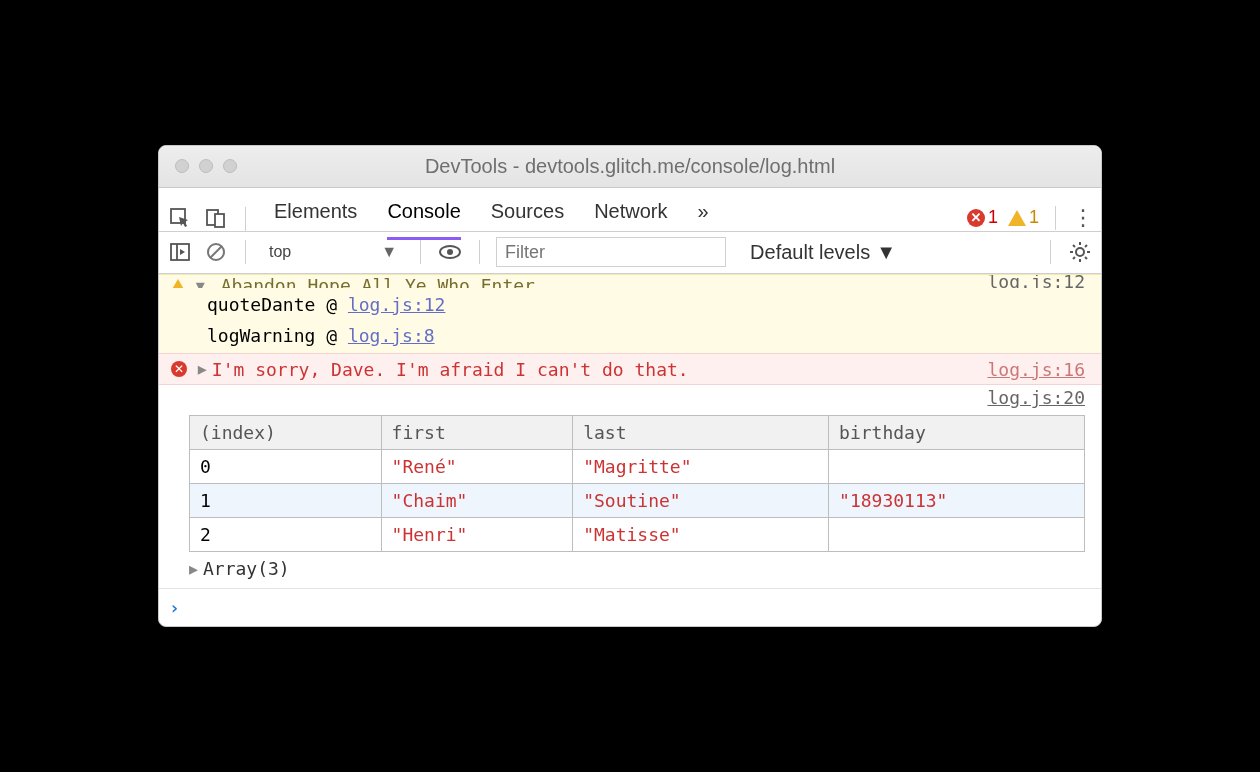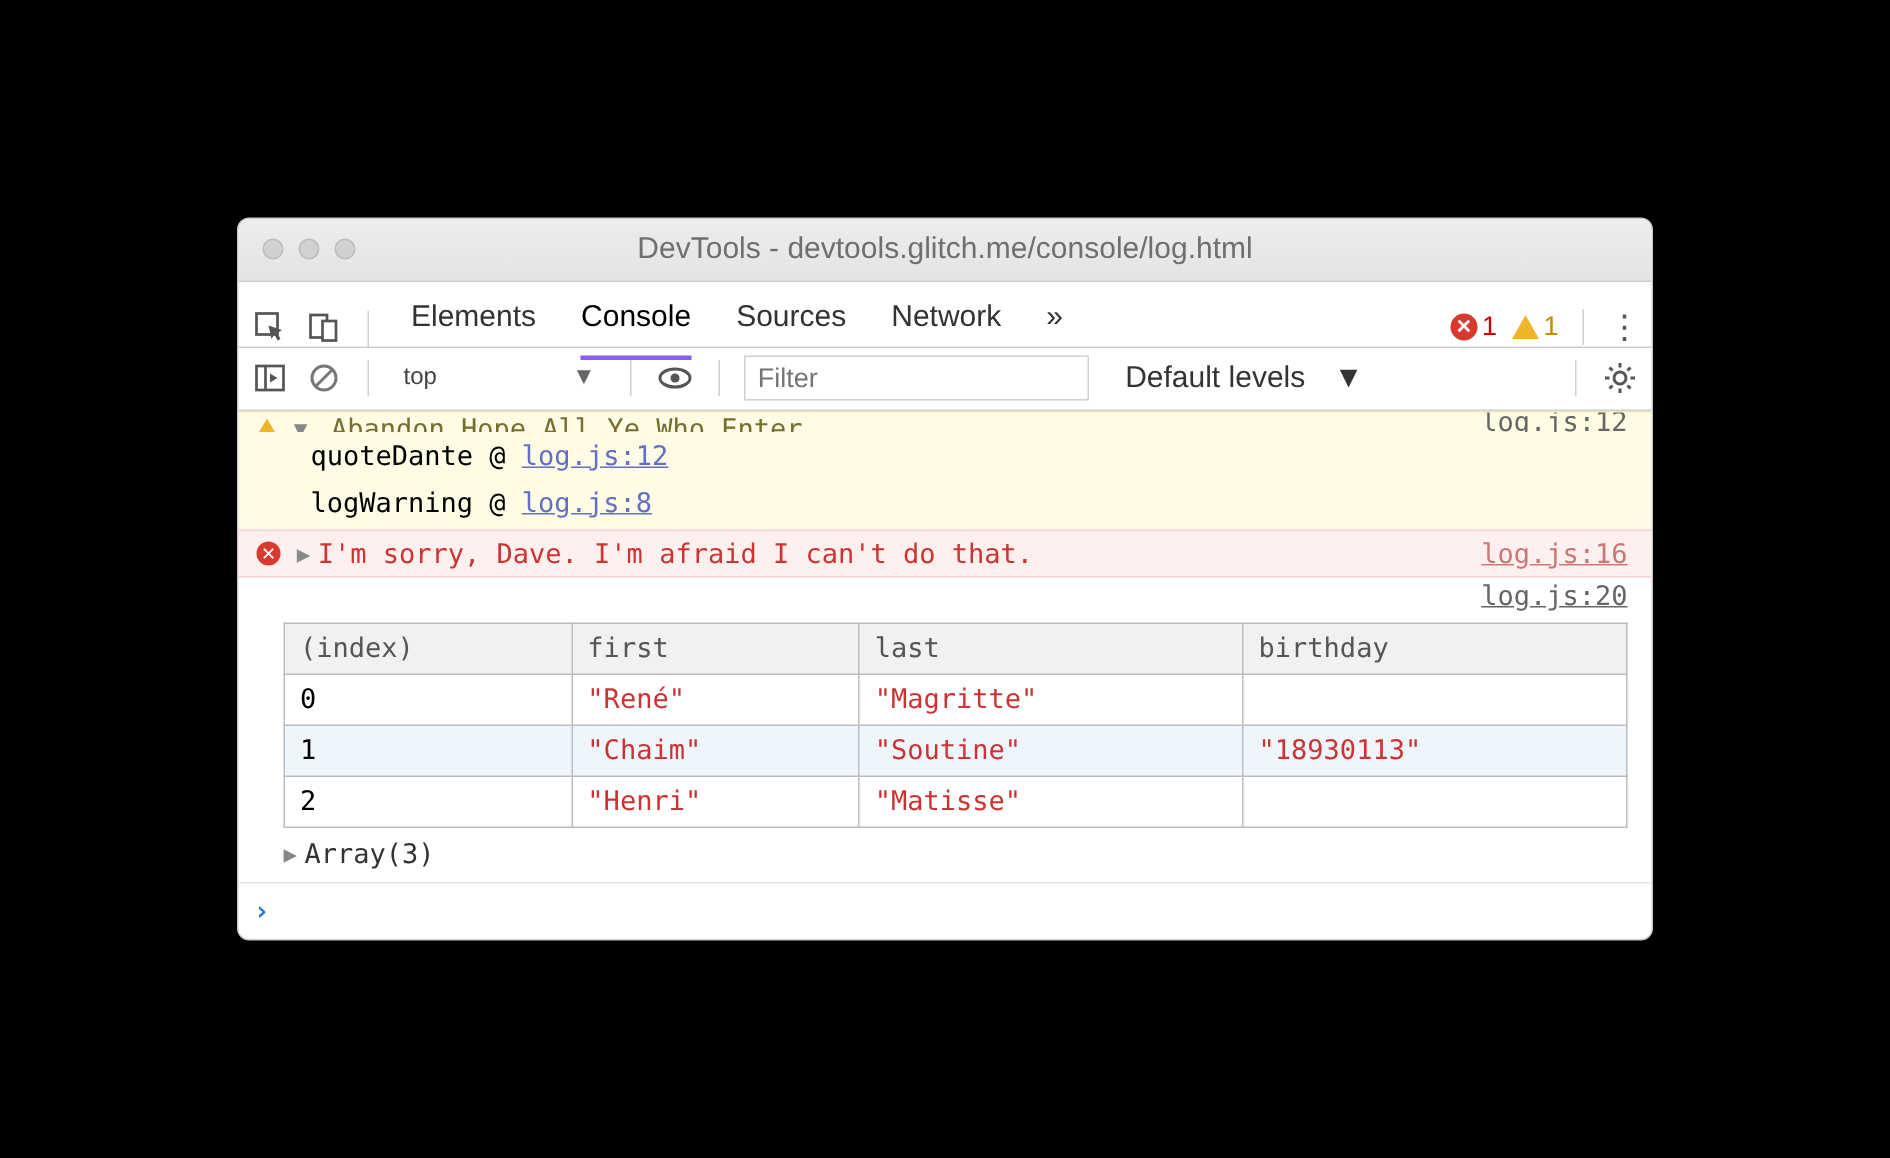--- a/index.html
+++ b/index.html
@@ -68,21 +68,21 @@
   .dropdown .arrow { color:#666; }
   .filter-input {
     border: 1px solid #d0d0d0;
     background: #fff;
     height: 30px;
     width: 230px;
     font-size: 18px;
     padding: 4px 8px;
     color: #888;
   }
-  .levels { font-size:20px; color:#333; display:flex; align-items:center; gap:19px; cursor:pointer; margin-left:14px;}
+  .levels { font-size:20px; color:#333; display:flex; align-items:center; gap:6px; cursor:pointer; margin-left:14px;}
   .gear { margin-left:auto; margin-right:6px; }
   
   .log-area { font-family: Menlo, Consolas, monospace; font-size: 18px; }
   .row-warn { background: #fffbe4; padding: 2px 12px; border-top:1px solid #f2e9b5; position:relative;}
   .row-warn.stack { padding-left: 48px; line-height:1.7; border-top:none;}
   .row-err { background: #fff0f0; color:#c33; padding: 4px 12px; display:flex; align-items:center; border-top:1px solid #f3d4d4; border-bottom:1px solid #f3d4d4; position:relative;}
   .src-link { color:#666; text-decoration: underline; position:absolute; right:16px;}
   .row-err .src-link { color:#c77; }
   .link { color:#636fc7; text-decoration: underline; cursor:pointer;}
   .small-warn-icon { display:inline-block; width:0; height:0; border-left:7px solid transparent; border-right:7px solid transparent; border-bottom:12px solid #f0b429; vertical-align:1px;}

